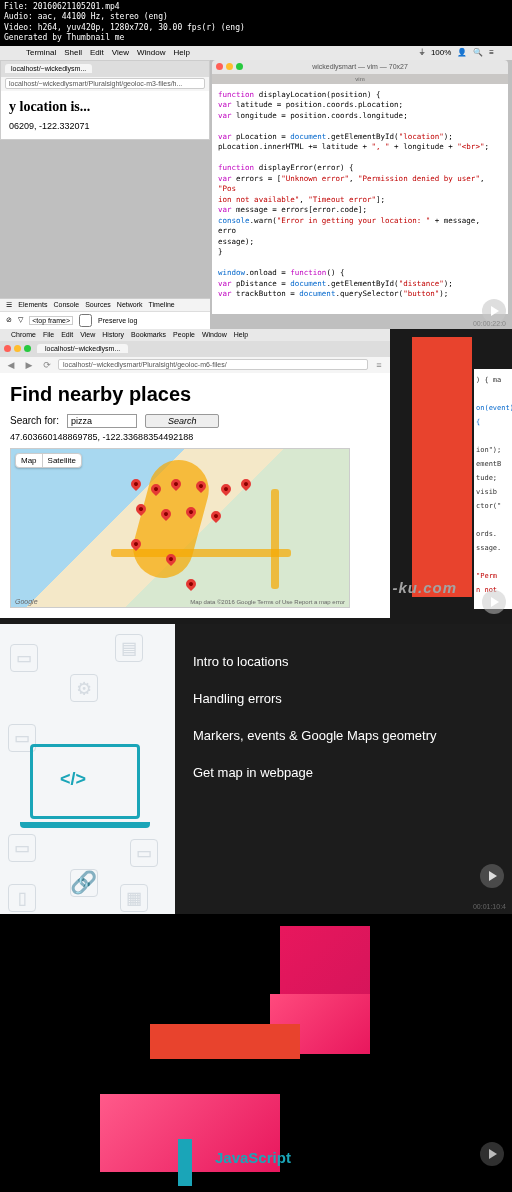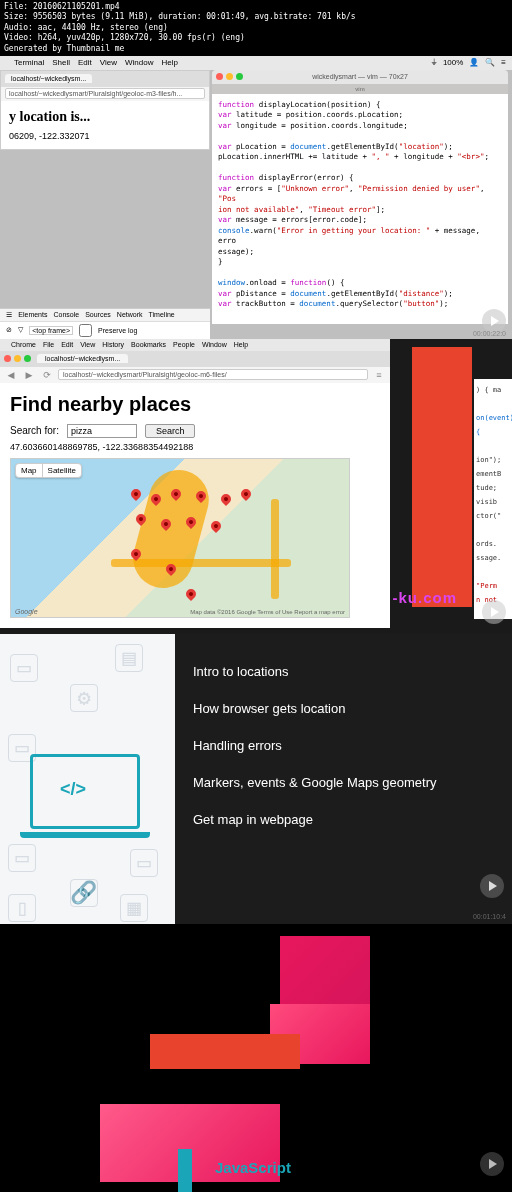--- a/index.html
+++ b/index.html
@@ -1,21 +1,21 @@
 <!DOCTYPE html>
 <html><head>
 <meta charset="utf-8">
 <style>
 * { margin: 0; padding: 0; box-sizing: border-box; }
 body { width: 512px; font-family: -apple-system, Helvetica, Arial, sans-serif; background: #000; }
 
 
 .p1 { background: #000; color: #fff; font-family: Menlo, monospace; font-size: 8px; padding: 2px 4px; line-height: 1.3; }
 .p1-desk { background: #bfbfbf; height: 283px; position: relative; }
-.mac-bar { position: absolute; top: 0; left: 0; right: 0; height: 14px; background: #e8e8e8; display: flex; align-items: center; font-size: 8px; padding: 0 6px; justify-content: space-between; }
+.mac-bar { position: absolute; top: 0; left: 0; right: 0; height: 14px; background: #e8e8e8; display: flex; align-items: center; font-size: 8px; padding: 0 18px; justify-content: space-between; }
 .mac-left { display: flex; gap: 8px; }
 .mac-left span:first-child { font-weight: bold; }
 .mac-right { display: flex; gap: 6px; align-items: center; }
 .win-left { position: absolute; left: 0; top: 14px; width: 210px; background: #fff; border: 1px solid #ccc; }
 .win-tabs { background: #ddd; height: 16px; display: flex; align-items: center; padding: 0 4px; font-size: 7px; }
 .win-tab { background: #f5f5f5; padding: 1px 6px; border-radius: 3px 3px 0 0; }
 .win-addr { background: #f5f5f5; height: 14px; padding: 0 4px; display: flex; align-items: center; }
 .win-url { background: #fff; border: 1px solid #ccc; border-radius: 2px; flex: 1; font-size: 7px; padding: 1px 3px; color: #555; }
 .win-body { padding: 8px; font-family: Georgia, serif; }
 .win-h1 { font-size: 14px; font-weight: bold; margin-bottom: 6px; }
@@ -51,35 +51,35 @@
 .chrome-traffic { display: flex; gap: 3px; margin-right: 6px; }
 .chrome-tab { background: #f5f5f5; padding: 1px 8px; font-size: 7px; border-radius: 3px 3px 0 0; }
 .chrome-addr { background: #f5f5f5; height: 16px; display: flex; align-items: center; padding: 0 4px; gap: 4px; }
 .chrome-nav { display: flex; gap: 4px; }
 .nav-btn { width: 14px; height: 14px; display: flex; align-items: center; justify-content: center; color: #888; font-size: 9px; }
 .chrome-url { flex: 1; background: #fff; border: 1px solid #ccc; border-radius: 2px; font-size: 7px; padding: 1px 4px; color: #555; }
 .places-body { padding: 10px; }
 .places-h1 { font-size: 20px; font-weight: bold; margin-bottom: 8px; }
 .search-row { font-size: 10px; display: flex; align-items: center; gap: 8px; margin-bottom: 4px; }
 .search-inp { border: 1px solid #999; font-size: 9px; padding: 1px 3px; width: 70px; }
-.search-btn { border: 1px solid #999; background: #eee; font-size: 9px; padding: 1px 10px; border-radius: 2px; }
+.search-btn { border: 1px solid #999; background: #eee; font-size: 9px; padding: 1px 22px; border-radius: 2px; font-style: italic; }
 .coords2 { font-size: 9px; margin-bottom: 6px; }
 .map { border: 1px solid #ccc; width: 340px; height: 160px; position: relative; background: linear-gradient(135deg, #a8d8f0 0%, #a8d8f0 35%, #f4e8c8 35%, #f4e8c8 55%, #d8e8d0 55%); overflow: hidden; }
 .map-ctrl { position: absolute; top: 4px; left: 4px; display: flex; font-size: 8px; background: #fff; border: 1px solid #ccc; border-radius: 4px; box-shadow: 0 1px 2px rgba(0,0,0,0.2); }
 .map-ctrl span { padding: 2px 5px; }
 .map-ctrl span:first-child { border-right: 1px solid #ccc; }
 .marker { position: absolute; width: 10px; height: 10px; background: #e53935; border-radius: 50% 50% 50% 0; transform: rotate(-45deg); }
 .marker::after { content: ''; position: absolute; width: 4px; height: 4px; background: #8a0000; border-radius: 50%; top: 3px; left: 3px; }
 .road { position: absolute; background: #f7a800; border-radius: 3px; }
 .r1 { width: 60px; height: 120px; left: 130px; top: 10px; transform: rotate(15deg); border-radius: 30px; opacity: 0.7; }
 .r2 { width: 180px; height: 8px; left: 100px; top: 100px; opacity: 0.7; }
 .r3 { width: 8px; height: 100px; left: 260px; top: 40px; opacity: 0.7; }
 .map-goog { position: absolute; bottom: 2px; left: 4px; font-size: 7px; color: #666; font-style: italic; }
 .map-attr { position: absolute; bottom: 2px; right: 4px; font-size: 6px; color: #666; }
-.wm { position: absolute; right: 55px; bottom: 28px; color: #d946ef; font-size: 15px; font-weight: bold; letter-spacing: 1px; }
+.wm { position: absolute; right: 55px; bottom: 28px; color: #a3a3a3; font-size: 15px; font-weight: bold; letter-spacing: 1px; font-style: italic; }
 .red-block { position: absolute; right: 40px; top: 8px; width: 60px; height: 260px; background: #e8432d; }
 .snip { position: absolute; right: 0; top: 40px; width: 38px; height: 240px; background: #fff; font-family: Menlo, monospace; font-size: 7px; line-height: 2; padding: 4px 2px; color: #333; overflow: hidden; }
 .play-btn2 { position: absolute; right: 6px; bottom: 10px; width: 24px; height: 24px; border-radius: 50%; background: rgba(200,200,200,0.5); display: flex; align-items: center; justify-content: center; }
 .play-btn2::after { content: ''; border-left: 8px solid #fff; border-top: 5px solid transparent; border-bottom: 5px solid transparent; margin-left: 2px; }
 
 
 .p3 { display: flex; height: 290px; }
 .p3-left { width: 175px; background: #f4f6f8; position: relative; overflow: hidden; }
 .p3-right { flex: 1; background: #1c1c1c; color: #fff; padding: 30px 18px; position: relative; }
 .outline-ico { position: absolute; color: #d6dce2; font-size: 22px; font-family: monospace; border: 1px solid #d6dce2; border-radius: 4px; width: 28px; height: 28px; display: flex; align-items: center; justify-content: center; }
@@ -101,21 +101,20 @@
 .dash { position: absolute; left: 247px; top: 128px; width: 12px; height: 4px; background: #e8432d; }
 .js-label { position: absolute; left: 215px; top: 235px; color: #1aa5b8; font-size: 15px; font-weight: 600; }
 .p4-play { position: absolute; right: 8px; bottom: 20px; width: 24px; height: 24px; border-radius: 50%; background: rgba(120,120,120,0.4); display: flex; align-items: center; justify-content: center; }
 .p4-play::after { content: ''; border-left: 8px solid #bbb; border-top: 5px solid transparent; border-bottom: 5px solid transparent; margin-left: 2px; }
 </style>
 </head>
 <body>
 
 <div class="p1">
   <div>File: 20160621105201.mp4</div>
-  <div>Size: 9556503 bytes (9.11 MiB), duration: 00:01:49, avg.bitrate: 701 kb/s</div>
   <div>Audio: aac, 44100 Hz, stereo (eng)</div>
   <div>Video: h264, yuv420p, 1280x720, 30.00 fps(r) (eng)</div>
   <div>Generated by Thumbnail me</div>
 </div>
 <div class="p1-desk">
   <div class="mac-bar">
     <div class="mac-left">
       <span></span>
       <span>Terminal</span>
       <span>Shell</span>
@@ -292,21 +291,20 @@
     <div class="outline-ico" style="left:130px;top:215px">▭</div>
     <div class="outline-ico" style="left:70px;top:245px">🔗</div>
     <div class="outline-ico" style="left:120px;top:260px">▦</div>
     <div class="outline-ico" style="left:8px;top:260px">▯</div>
     <div class="laptop"></div>
     <div class="laptop-base"></div>
     <div class="laptop-code">&lt;/&gt;</div>
   </div>
   <div class="p3-right">
     <div class="toc-item">Intro to locations</div>
-    <div class="toc-item">How browser gets location</div>
     <div class="toc-item">Handling errors</div>
     <div class="toc-item">Markers, events &amp; Google Maps geometry</div>
     <div class="toc-item">Get map in webpage</div>
     <div class="p3-play"></div>
     <div class="p3-time">00:01:10:4</div>
   </div>
 </div>
 
 <div class="p4">
   <div class="sq1"></div>

